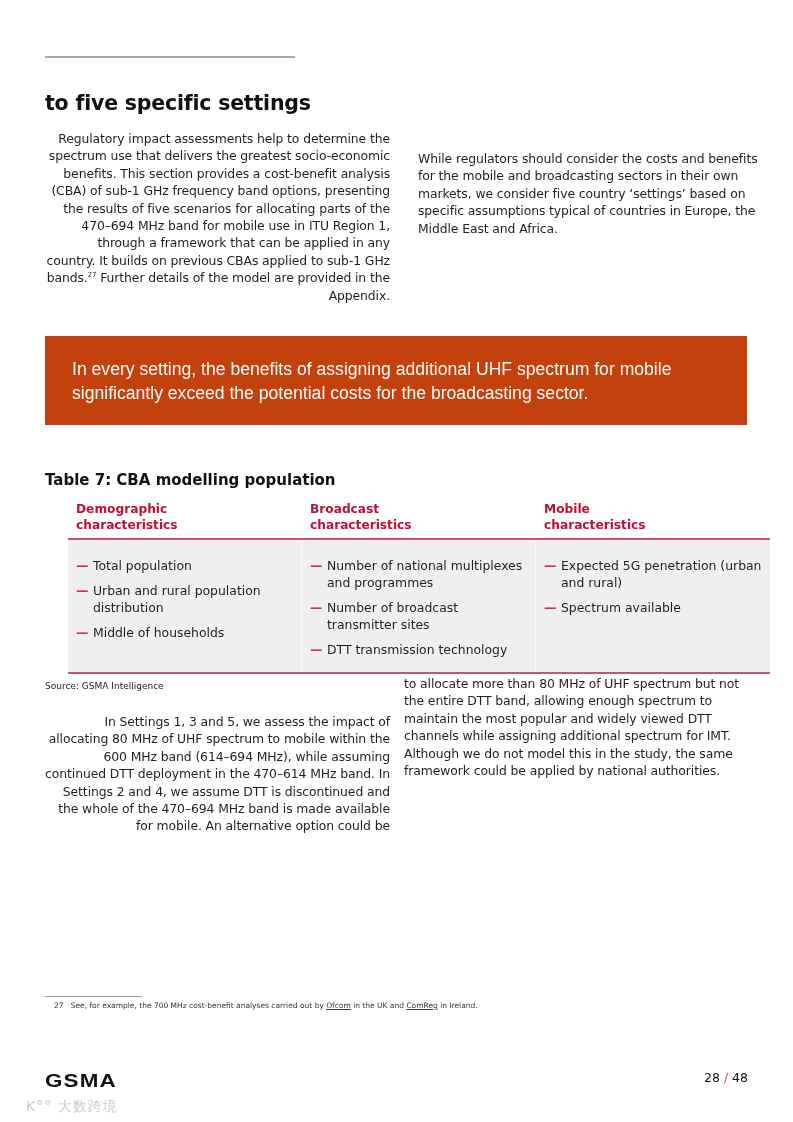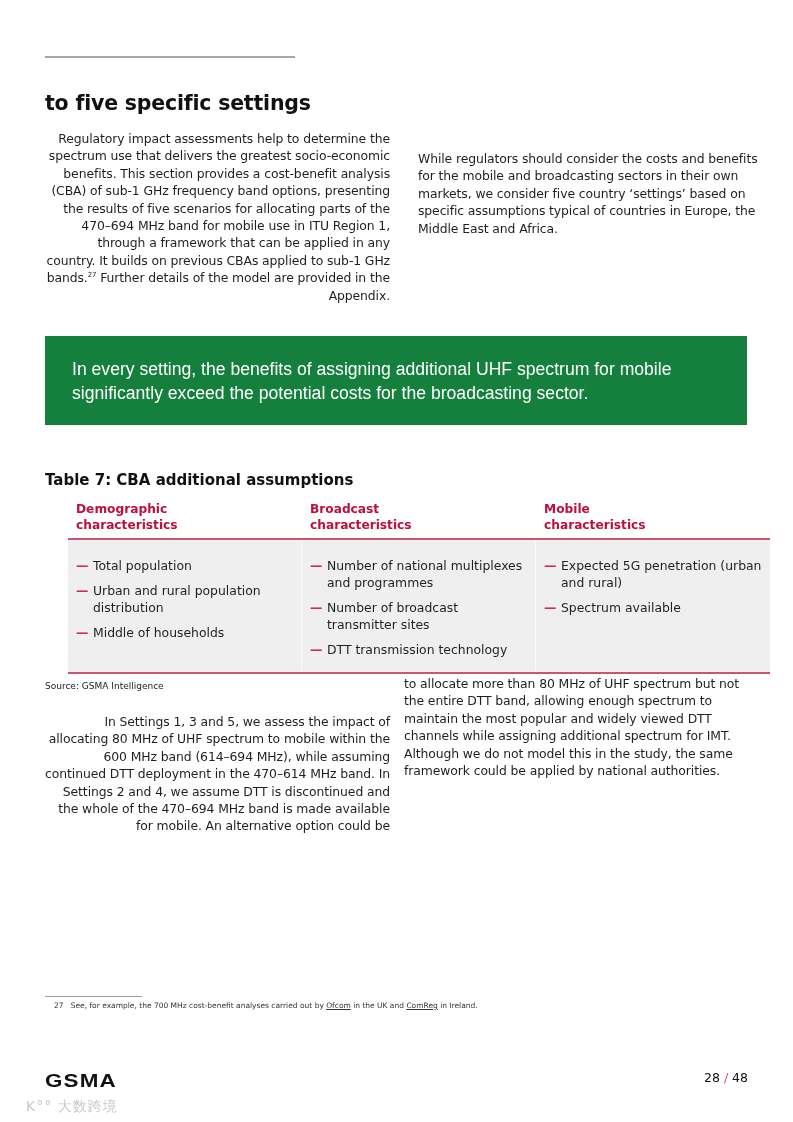--- a/index.html
+++ b/index.html
@@ -6,21 +6,21 @@
   body { width: 793px; height: 1122px; position: relative; overflow: hidden;
          font-family: "DejaVu Sans", sans-serif; color: #1a1a1a; }
   .abs { position: absolute; }
   .top-rule { left: 45px; top: 56px; width: 250px; height: 2px; background: #a6a6a6; }
   .title { left: 45px; top: 63px; width: 560px; font-size: 20.5px; font-weight: bold;
            line-height: 27px; color: #111; letter-spacing: -0.2px; }
   .para { font-size: 12.4px; line-height: 17.4px; color: #1f1f1f; letter-spacing: -0.1px; }
   .para sup { font-size: 7px; vertical-align: 5px; line-height: 0; }
   .col-left { left: 45px; width: 345px; text-align: right; }
   .col-right { left: 404px; width: 345px; }
-  .callout { left: 45px; top: 336px; width: 702px; height: 89px; background: #15803d; }
+  .callout { left: 45px; top: 336px; width: 702px; height: 89px; background: #c2410c; }
   .callout-text { position: absolute; left: 27px; top: 22px; width: 670px; color: #fff;
                   font-family: "Liberation Sans", sans-serif; font-size: 17.6px; line-height: 23.5px; }
   .table-title { left: 45px; top: 471px; font-size: 15px; font-weight: bold; color: #111; }
   .table { left: 45px; top: 498px; width: 702px; padding-left: 23px; }
   .thead { display: flex; height: 40px; border-bottom: 2px solid #c8566f; }
   .th { width: 234px; padding: 3px 0 0 8px; box-sizing: border-box; color: #bd0f3c;
         font-weight: bold; font-size: 12.2px; line-height: 16px; }
   .tbody { display: flex; background: #efefef; height: 132px; border-bottom: 2px solid #c8566f; }
   .td { width: 234px; box-sizing: border-box; padding: 17px 6px 0 8px;
         border-right: 1px solid #f8f8f8; }
@@ -50,21 +50,21 @@
 <p class="abs para col-left" style="top:130px;margin:0;">
   <span>Regulatory impact assessments help to determine the spectrum use that delivers the greatest socio-economic benefits. This section provides a cost-benefit analysis (CBA) of sub-1 GHz frequency band options, presenting the results of five scenarios for allocating parts of the 470–694 MHz band for mobile use in ITU Region 1, through a framework that can be applied in any country. It builds on previous CBAs applied to sub-1 GHz bands.</span><sup>27</sup><span> Further details of the model are provided in the Appendix.</span>
 </p>
 
 <p class="abs para col-right" style="top:136px;margin:14px;">While regulators should consider the costs and benefits for the mobile and broadcasting sectors in their own markets, we consider five country ‘settings’ based on specific assumptions typical of countries in Europe, the Middle East and Africa.</p>
 
 <div class="abs callout">
   <div class="callout-text">In every setting, the benefits of assigning additional UHF spectrum for mobile significantly exceed the potential costs for the broadcasting sector.</div>
 </div>
 
-<div class="abs table-title">Table 7: CBA additional assumptions</div>
+<div class="abs table-title">Table 7: CBA modelling population</div>
 
 <div class="abs table">
   <div class="thead">
     <div class="th">
       <span>Demographic</span><br>
       <span>characteristics</span>
     </div>
     <div class="th">
       <span>Broadcast</span><br>
       <span>characteristics</span>

